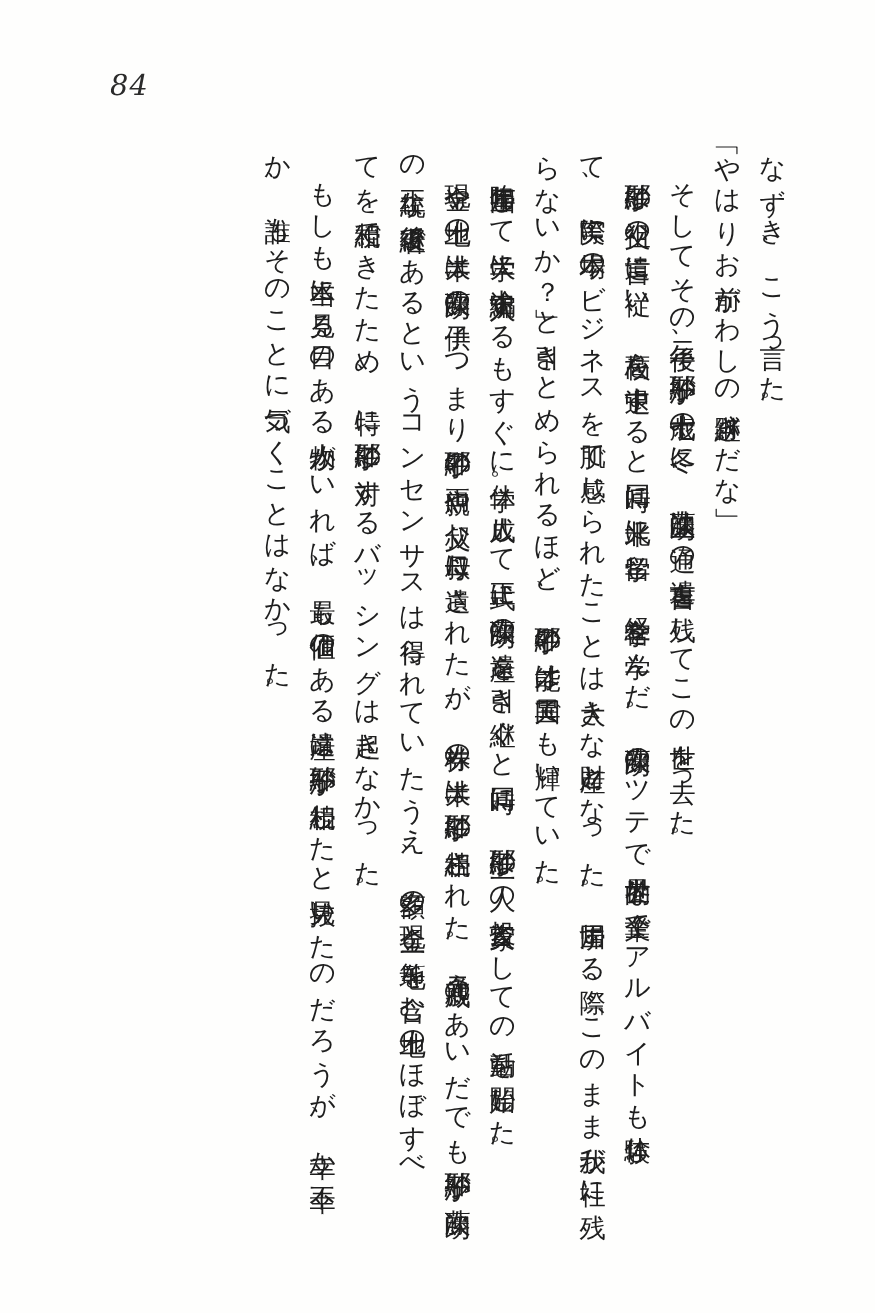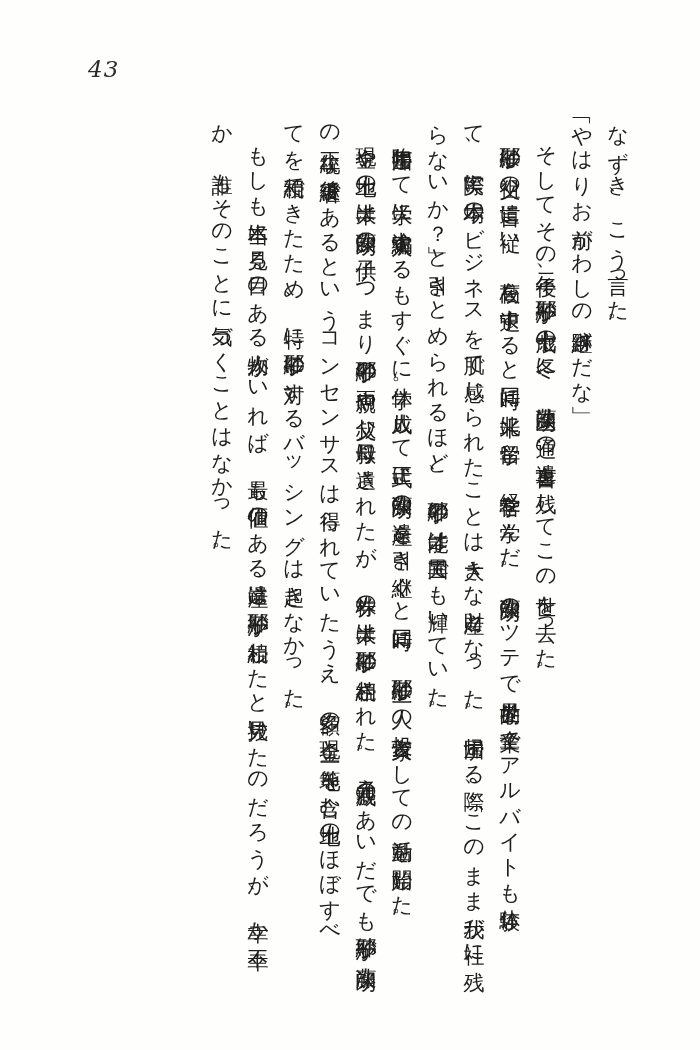--- a/index.html
+++ b/index.html
@@ -49,21 +49,21 @@
   }
   .text-block p.indent {
     text-indent: 1em;
   }
 </style>
 </head>
 <body>
 
 <div class="book-page">
 
-  <div class="page-number">43</div>
+  <div class="page-number">84</div>
 
   <div class="text-block">
     <p>なずき、こう言った。</p>
     <p>「やはりお前がわしの跡継ぎだな」</p>
     <p class="indent">そしてその二年後、紗耶子が十七歳の冬に、藤次朗は一通の遺言書を残してこの世を去った。</p>
     <p class="indent">紗耶子は祖父の遺言に従い、高校を中退すると同時に北米に留学し、経営学を学んだ。藤次朗のツテで世界的な企業でアルバイトも体験して、実際に本場のビジネスを肌で感じられたことは大きな財産となった。帰国する際、「このまま我が社に残らないか？」と引きとめられるほど、紗耶子の才能は異国でも輝いていた。</p>
     <p class="indent">昨年帰国して大学に中途編入するもすぐに休学。成人して正式に藤次朗の遺産を引き継ぐと同時に、紗耶子は一人の投資家としての活動を開始した。</p>
     <p class="indent">現金や土地の大半は藤次朗の子供、つまり紗耶子の両親や叔父、叔母に遺されたが、株券の大半は紗耶子に相続された。元々親戚のあいだでも紗耶子が藤次朗の正統な後継者であるというコンセンサスは得られていたうえ、多額の現金と一等地を含む土地のほぼすべてを相続できたため、特に紗耶子に対するバッシングは起きなかった。</p>
     <p class="indent">もしも本当に見る目のある人物がいれば、最も価値のある遺産は紗耶子が相続したと見抜いたのだろうが、幸か不幸か、誰もそのことに気づくことはなかった。</p>
   </div>

